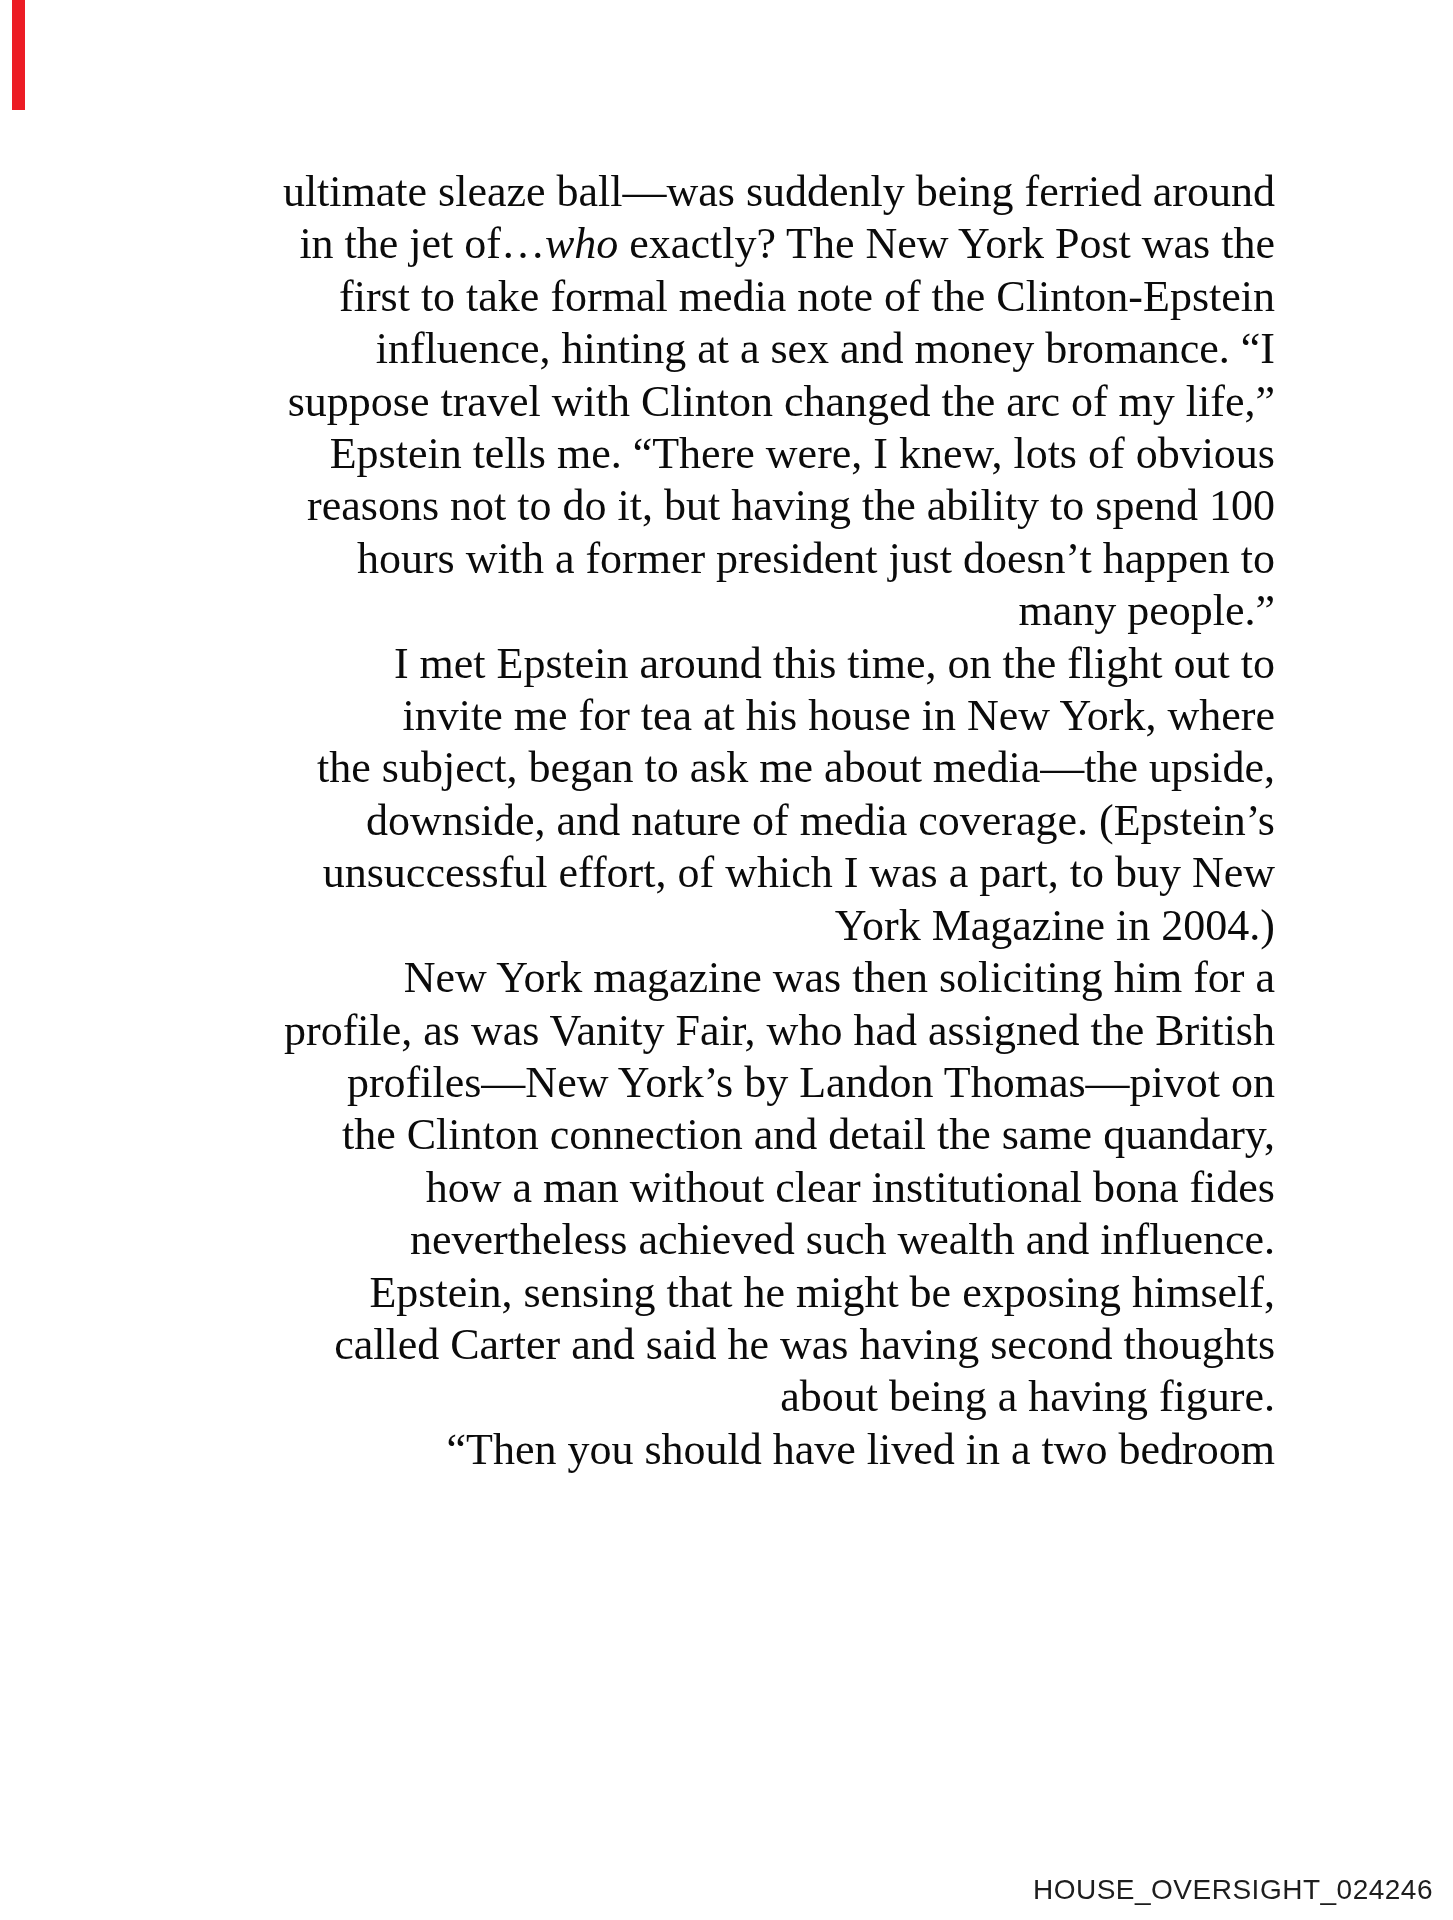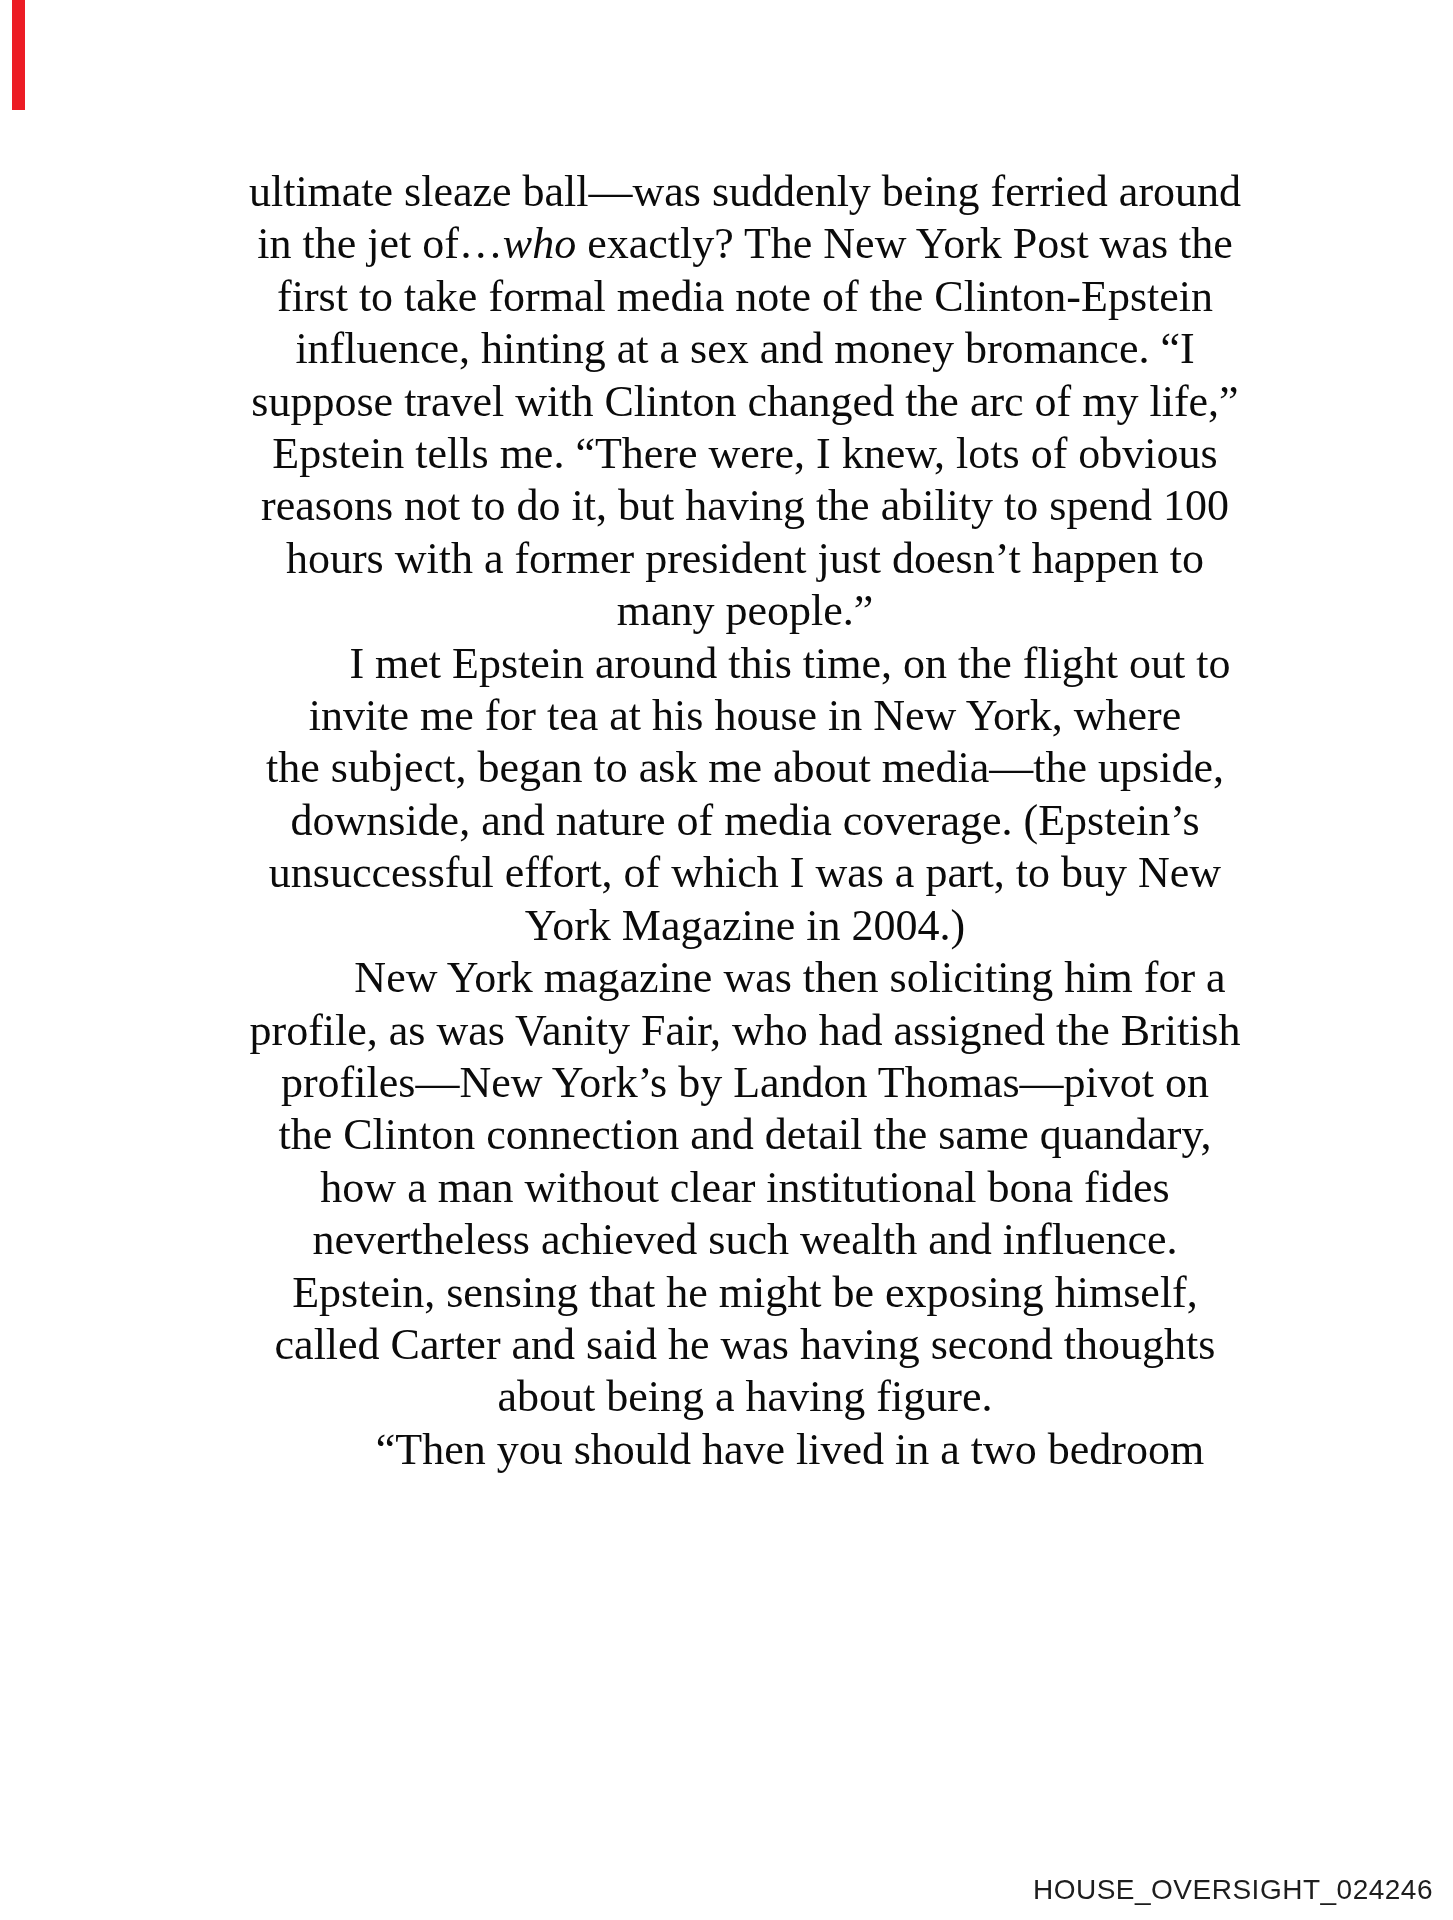--- a/index.html
+++ b/index.html
@@ -23,21 +23,21 @@
   }
   .text-block {
     position: absolute;
     left: 215px;
     top: 166px;
     width: 1060px;
     font-family: "Liberation Serif", "DejaVu Serif", serif;
     font-size: 44px;
     line-height: 52.4px;
     color: #0b0b0b;
-    text-align: center;
+    text-align: right;
   }
   .paragraph { margin: 0; padding: 0; }
   .line { white-space: nowrap; }
   .line.indent { padding-left: 90px; }
   .line em { font-style: italic; }
   .footer-bates {
     position: absolute;
     top: 1874px;
     right: 20px;
     font-family: "Liberation Sans", "DejaVu Sans", sans-serif;

